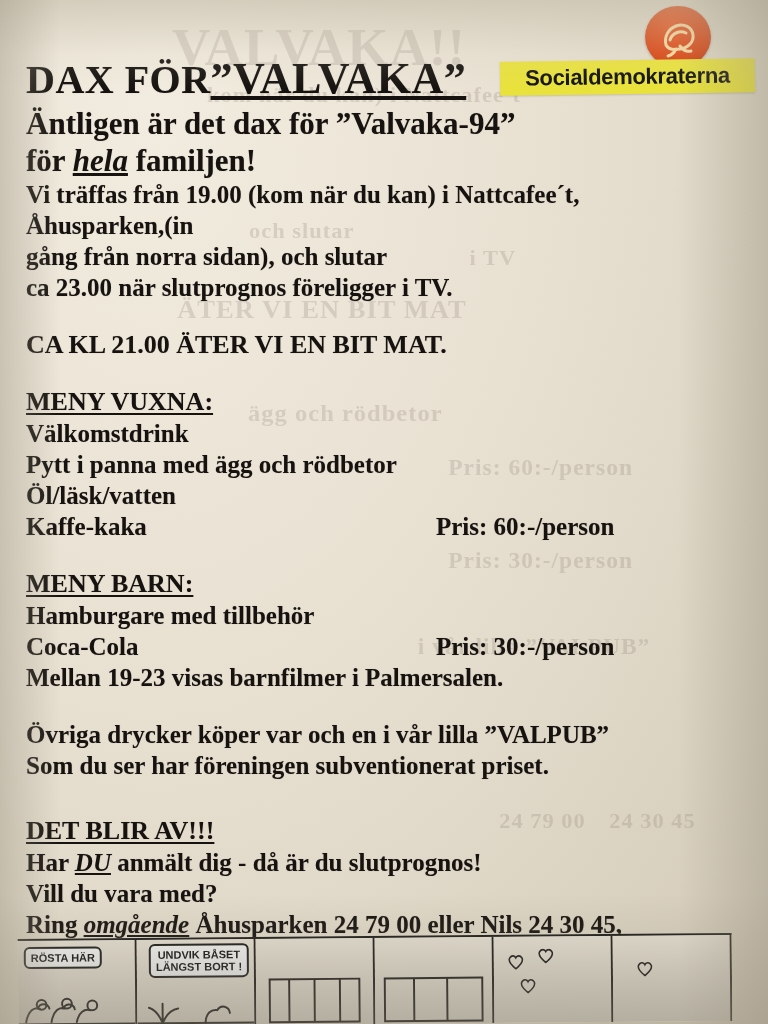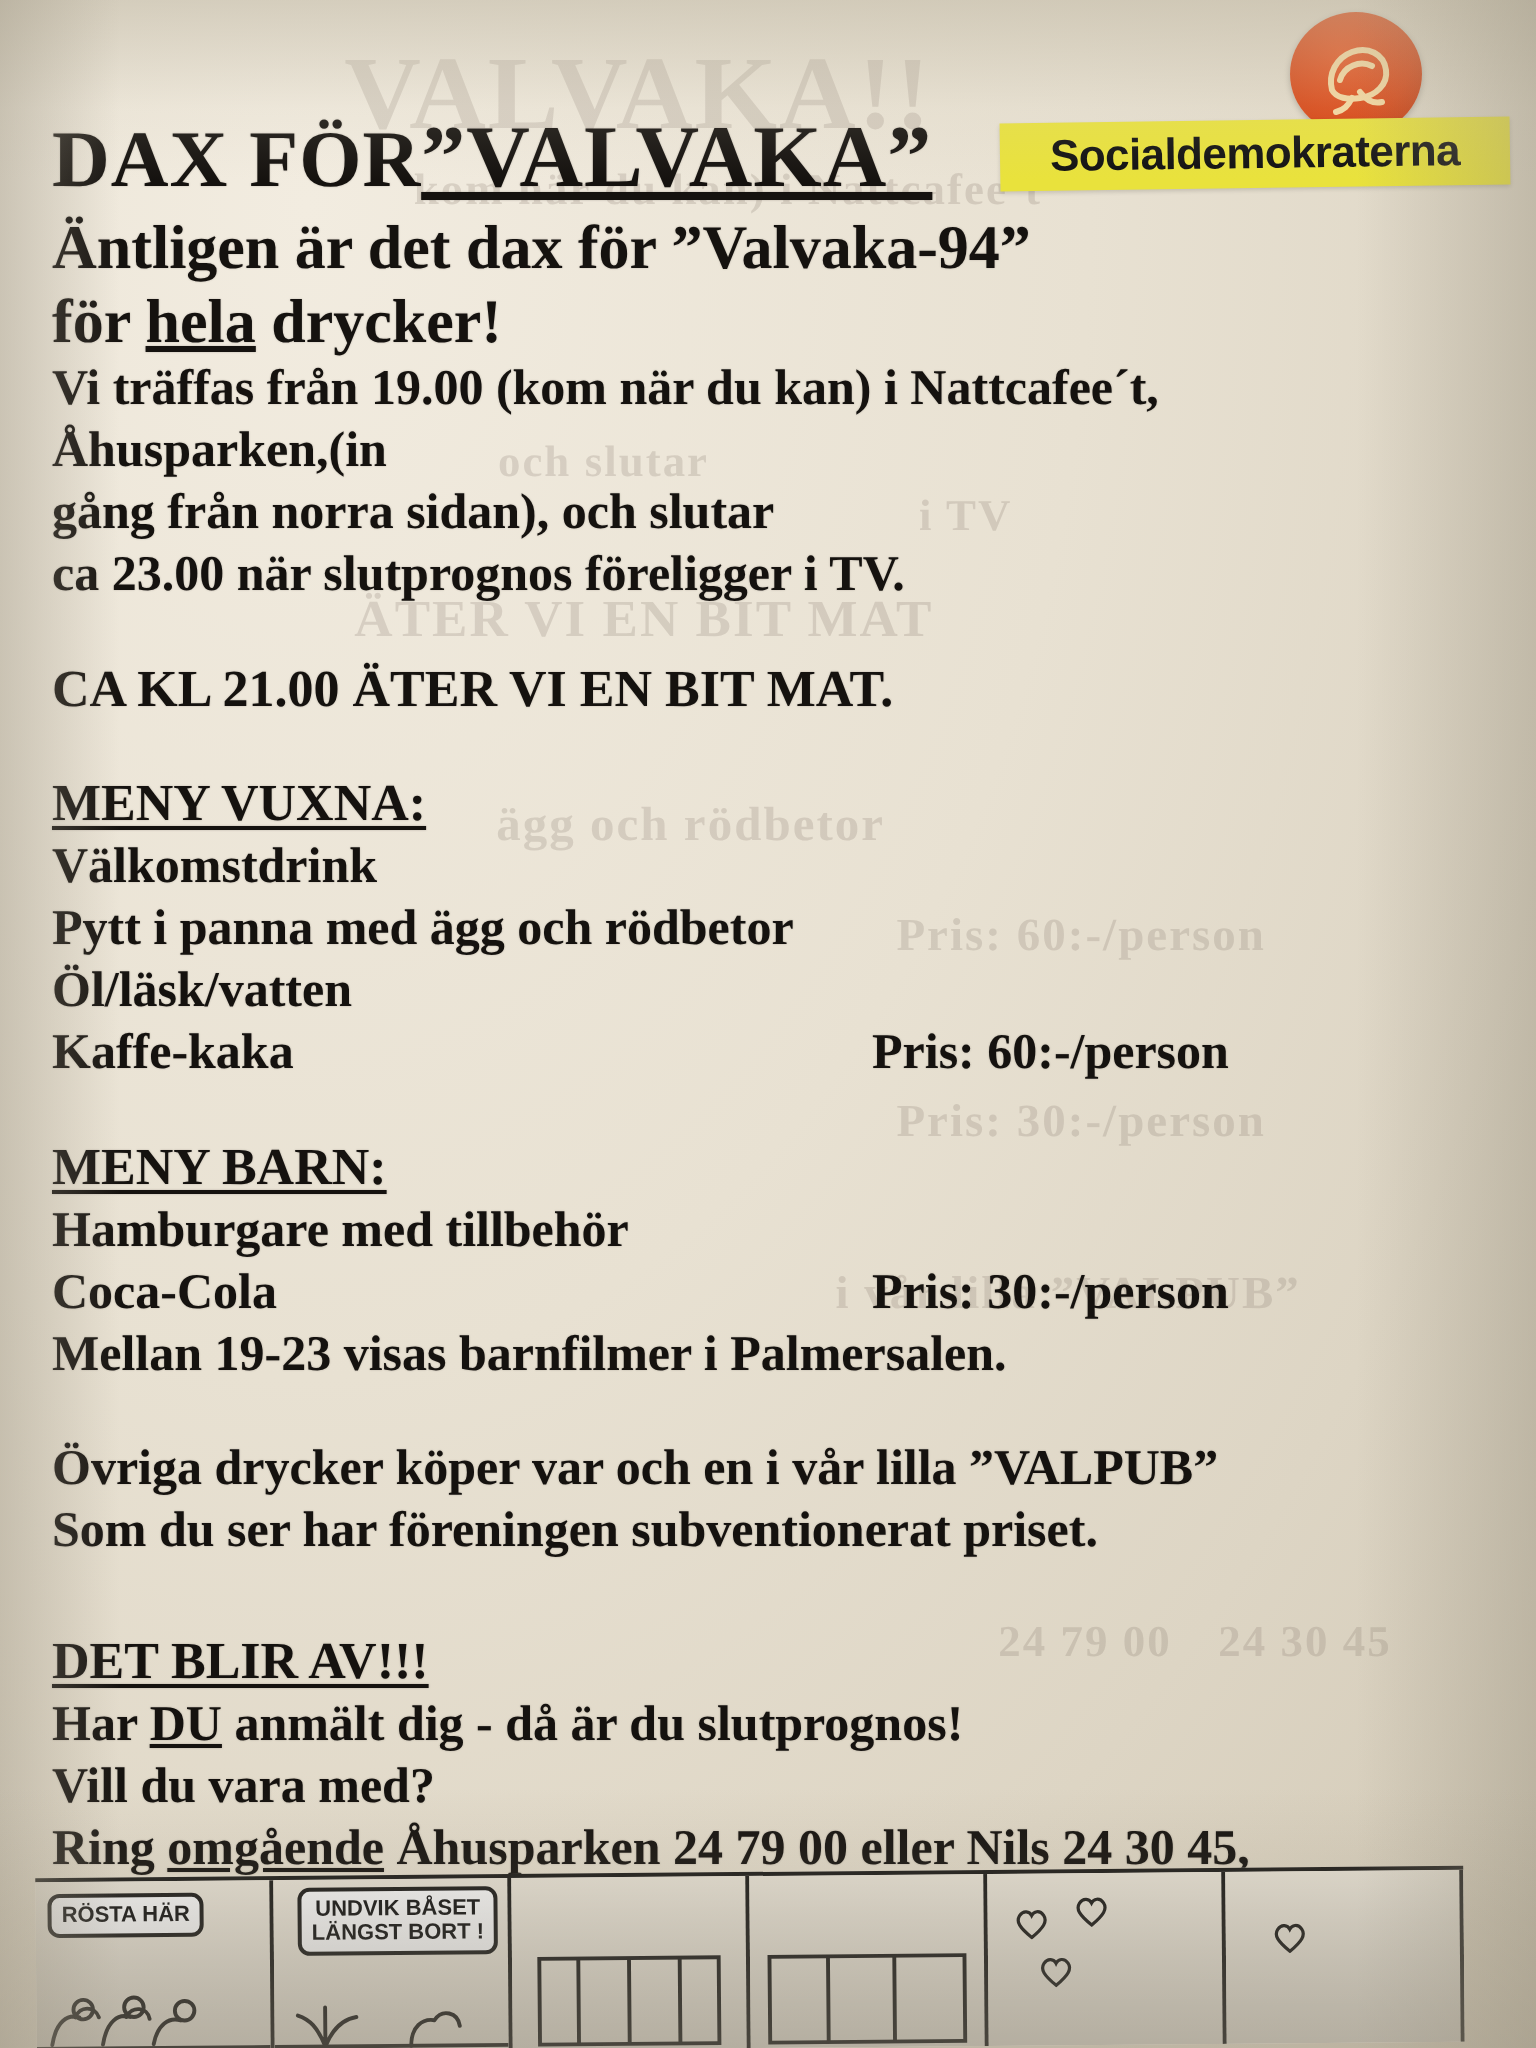--- a/index.html
+++ b/index.html
@@ -130,21 +130,21 @@
     line-height: 37px;
     margin: 0;
   }
   .body {
     font-size: 25px;
     line-height: 31px;
     margin: 0;
   }
   .gap-m { height: 26px; }
   .gap-l { height: 34px; }
-  u.u { text-decoration: underline; text-underline-offset: 2px; }
+  u.u { text-decoration: underline; text-underline-offset: 2px; font-style: italic; }
   .hdr {
     font-size: 26px;
     line-height: 32px;
     text-decoration: underline;
     text-underline-offset: 3px;
     margin: 0;
   }
   .row {
     display: flex;
     align-items: baseline;
@@ -202,21 +202,21 @@
   }
 </style>
 </head>
 <body>
 
 <div id="page">
 
   <div class="bleed" style="left:175px; top:18px; font-size:52px;">VALVAKA!!</div>
   <div class="bleed" style="left:210px; top:82px; font-size:22px;">kom när du kan) i Nattcafee´t</div>
   <div class="bleed" style="left:250px; top:218px; font-size:22px;">och slutar</div>
-  <div class="bleed" style="left:460px; top:245px; font-size:22px;">i TV</div>
+  <div class="bleed" style="left:470px; top:245px; font-size:22px;">i TV</div>
   <div class="bleed" style="left:180px; top:295px; font-size:26px;">ÄTER VI EN BIT MAT</div>
   <div class="bleed" style="left:250px; top:400px; font-size:24px;">ägg och rödbetor</div>
   <div class="bleed" style="left:450px; top:455px; font-size:23px;">Pris: 60:-/person</div>
   <div class="bleed" style="left:450px; top:548px; font-size:23px;">Pris: 30:-/person</div>
   <div class="bleed" style="left:420px; top:634px; font-size:23px;">i vår lilla ”VALPUB”</div>
   <div class="bleed" style="left:500px; top:808px; font-size:22px;">24 79 00</div>
   <div class="bleed" style="left:610px; top:808px; font-size:22px;">24 30 45</div>
 
   <div id="logo-mark">
     <svg class="rose" viewBox="0 0 44 44">
@@ -231,21 +231,21 @@
   </div>
 
   <div id="doc">
 
     <div class="line headline">
       <span>DAX FÖR</span><span class="quoted">”VALVAKA”</span>
     </div>
 
     <div class="line sub">Äntligen är det dax för ”Valvaka-94”</div>
     <div class="line sub">
-      <span>för </span><u class="u">hela</u><span> drycker!</span>
+      <span>för </span><u class="u">hela</u><span> familjen!</span>
     </div>
 
     <div class="line body">Vi träffas från 19.00 (kom när du kan) i Nattcafee´t,</div>
     <div class="line body">Åhusparken,(in</div>
     <div class="line body">gång från norra sidan), och slutar</div>
     <div class="line body">ca 23.00 när slutprognos föreligger i TV.</div>
 
     <div class="gap-m"></div>
     <div class="line body" style="font-size:26px;">CA KL 21.00 ÄTER VI EN BIT MAT.</div>
 

